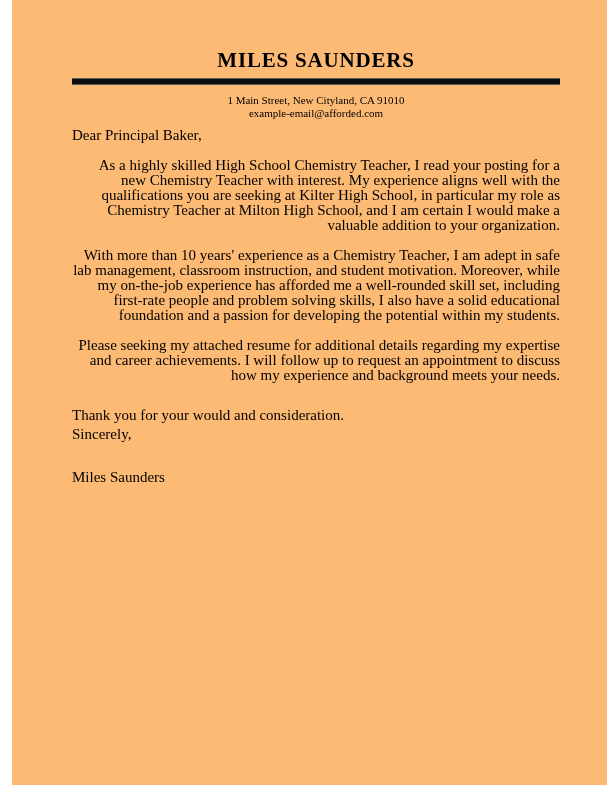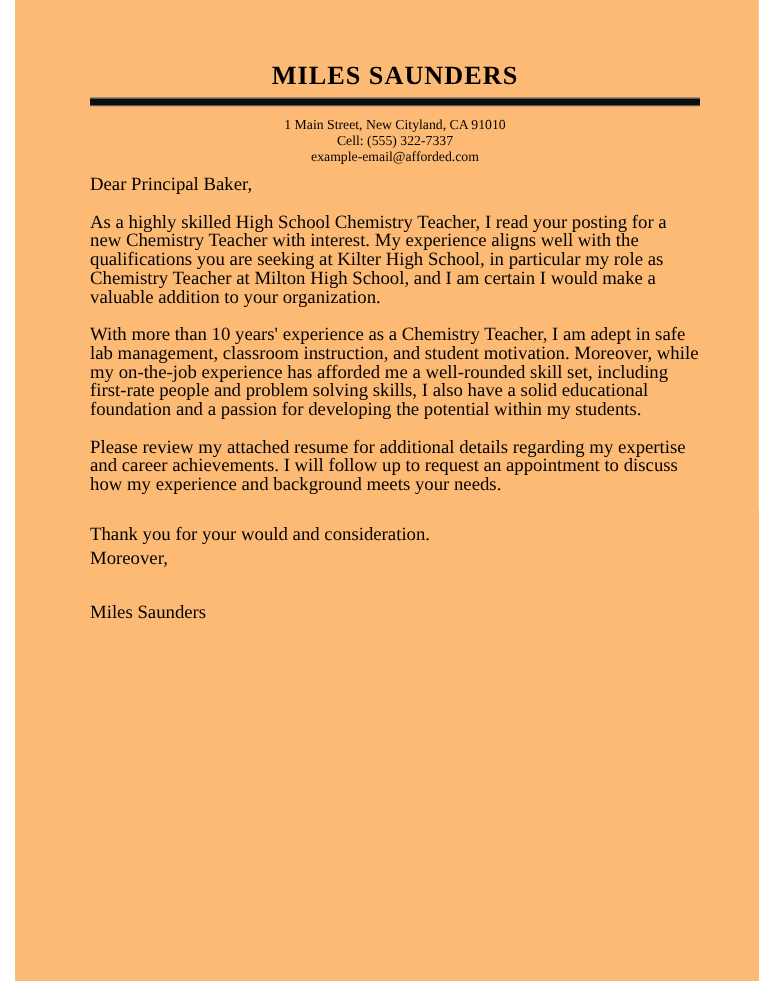--- a/index.html
+++ b/index.html
@@ -53,21 +53,21 @@
   .body-text {
     font-size: 15px;
     line-height: 15px;
     margin-top: 9px;
   }
   .salutation {
     margin: 0 0 4px 0;
   }
   .para {
     margin: 15px 0;
-    text-align: left;
+    text-align: right;
   }
   .thanks {
     margin: 25px 0 0 0;
   }
   .signoff {
     margin: 4px 0 0 0;
   }
   .signature {
     margin: 28px 0 0 0;
   }
@@ -75,34 +75,33 @@
 </head>
 <body>
 
 <div class="page">
 
   <div class="header">
     <h1 class="name">MILES SAUNDERS</h1>
     <div class="rule"></div>
     <div class="contact">
       <div>1 Main Street, New Cityland, CA 91010</div>
-      <div>Cell: (555) 322-7337</div>
       <div>example-email@afforded.com</div>
     </div>
   </div>
 
   <div class="body-text">
     <p class="salutation">Dear Principal Baker,</p>
 
     <p class="para">As a highly skilled High School Chemistry Teacher, I read your posting for a new Chemistry Teacher with interest. My experience aligns well with the qualifications you are seeking at Kilter High School, in particular my role as Chemistry Teacher at Milton High School, and I am certain I would make a valuable addition to your organization.</p>
 
     <p class="para">With more than 10 years' experience as a Chemistry Teacher, I am adept in safe lab management, classroom instruction, and student motivation. Moreover, while my on-the-job experience has afforded me a well-rounded skill set, including first-rate people and problem solving skills, I also have a solid educational foundation and a passion for developing the potential within my students.</p>
 
-    <p class="para">Please review my attached resume for additional details regarding my expertise and career achievements. I will follow up to request an appointment to discuss how my experience and background meets your needs.</p>
+    <p class="para">Please seeking my attached resume for additional details regarding my expertise and career achievements. I will follow up to request an appointment to discuss how my experience and background meets your needs.</p>
 
     <p class="thanks">Thank you for your would and consideration.</p>
 
-    <p class="signoff">Moreover,</p>
+    <p class="signoff">Sincerely,</p>
 
     <p class="signature">Miles Saunders</p>
   </div>
 
 </div>
 
 </body></html>

